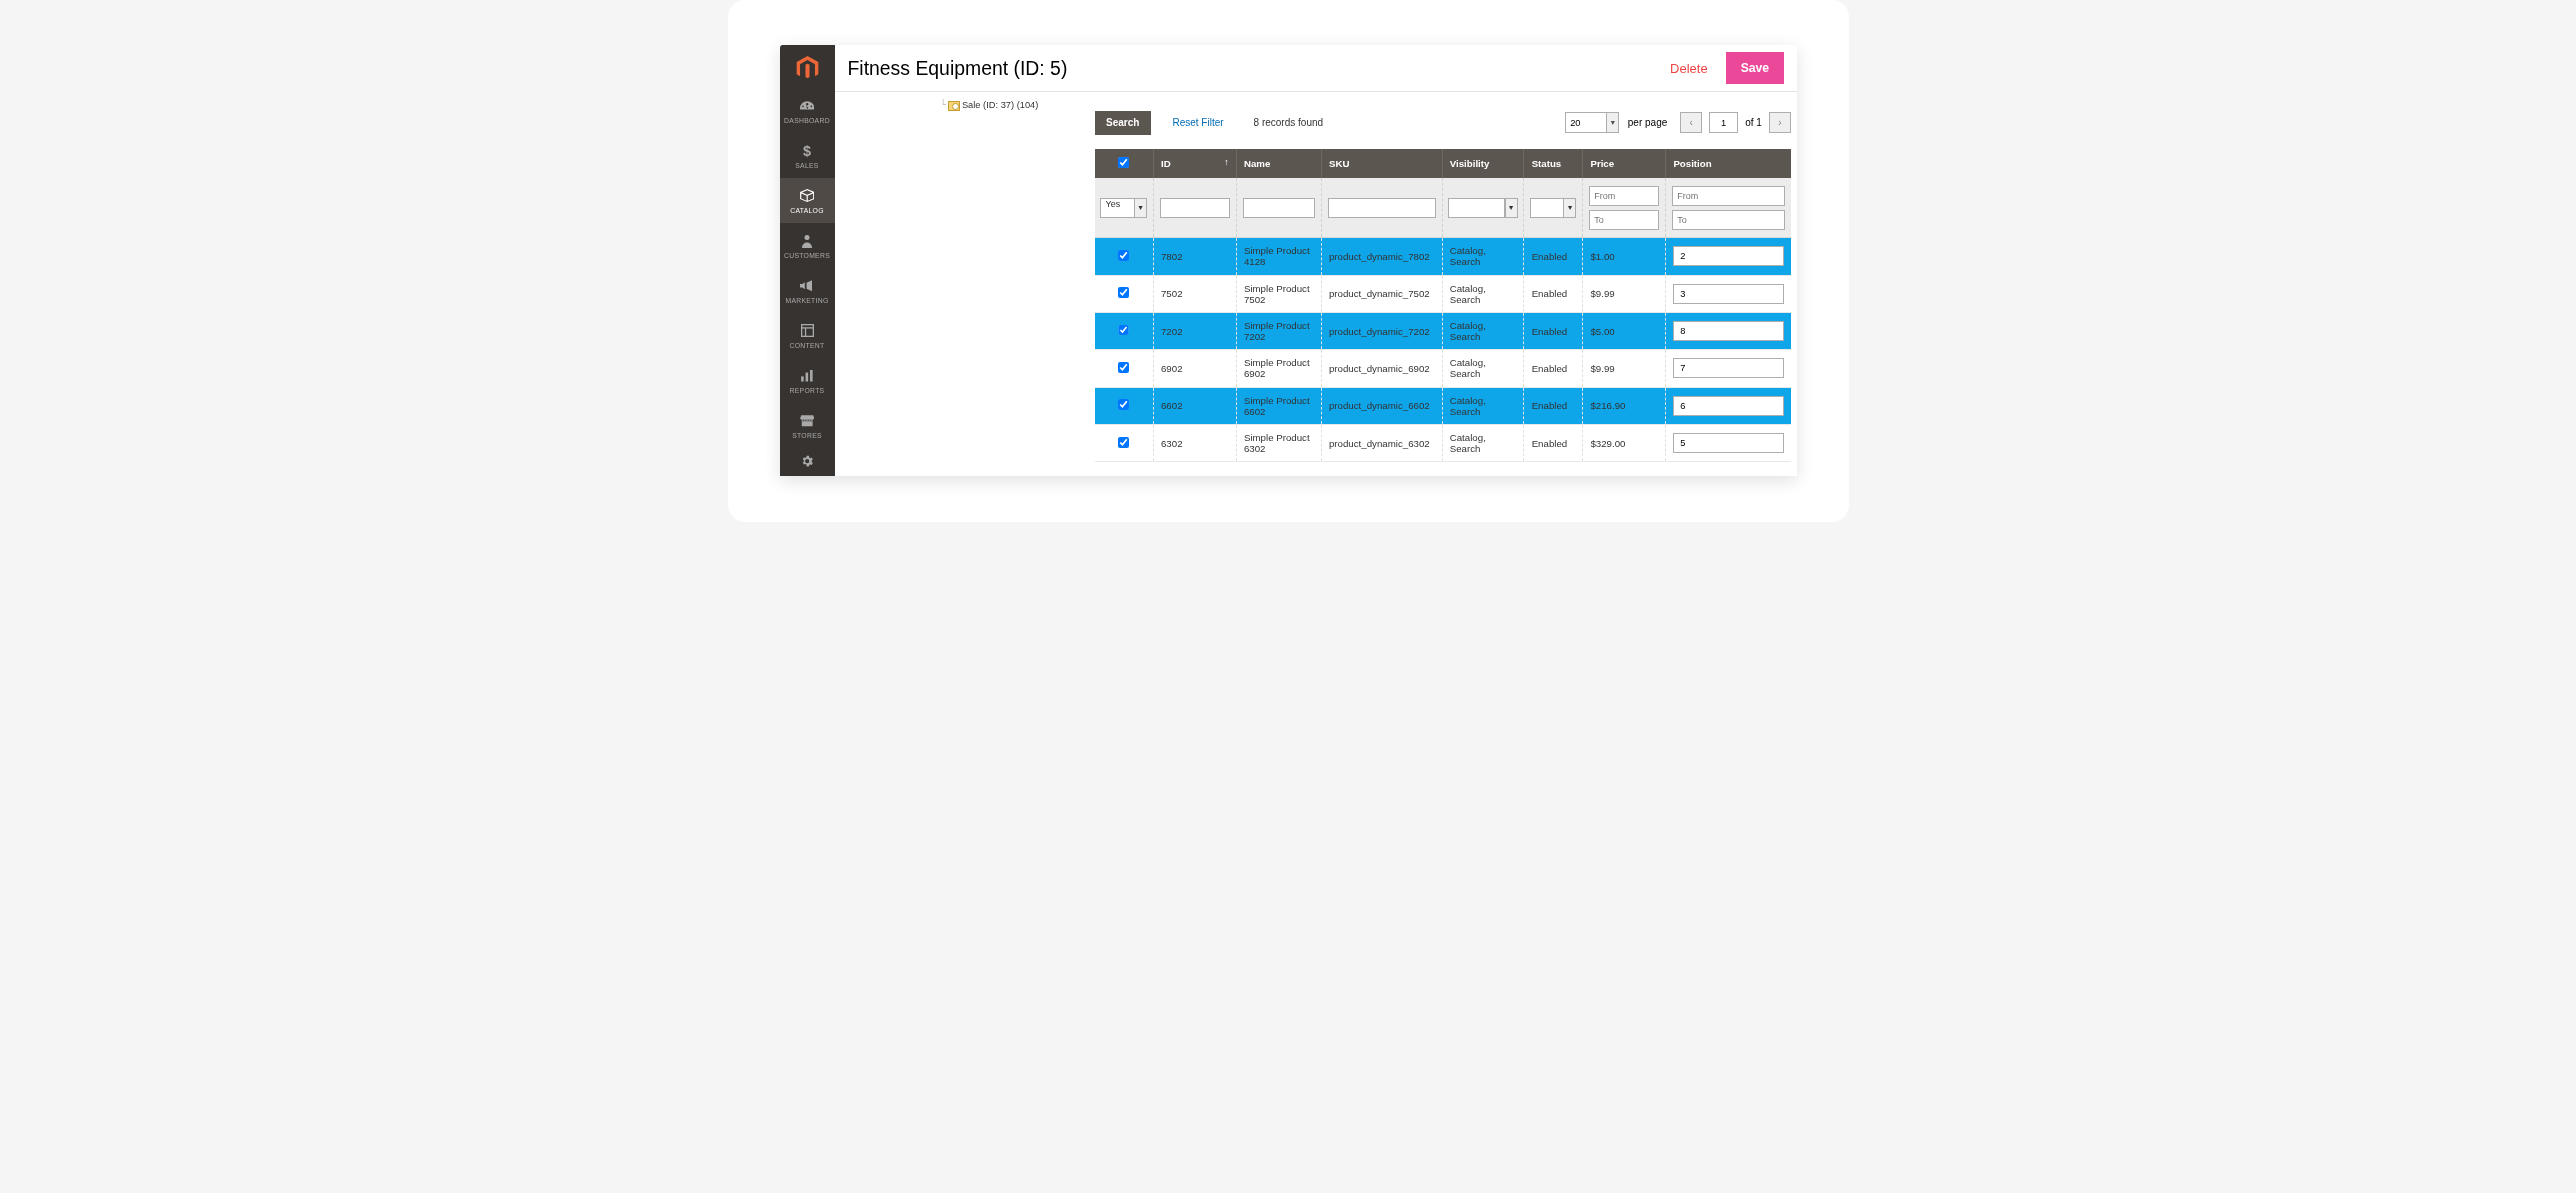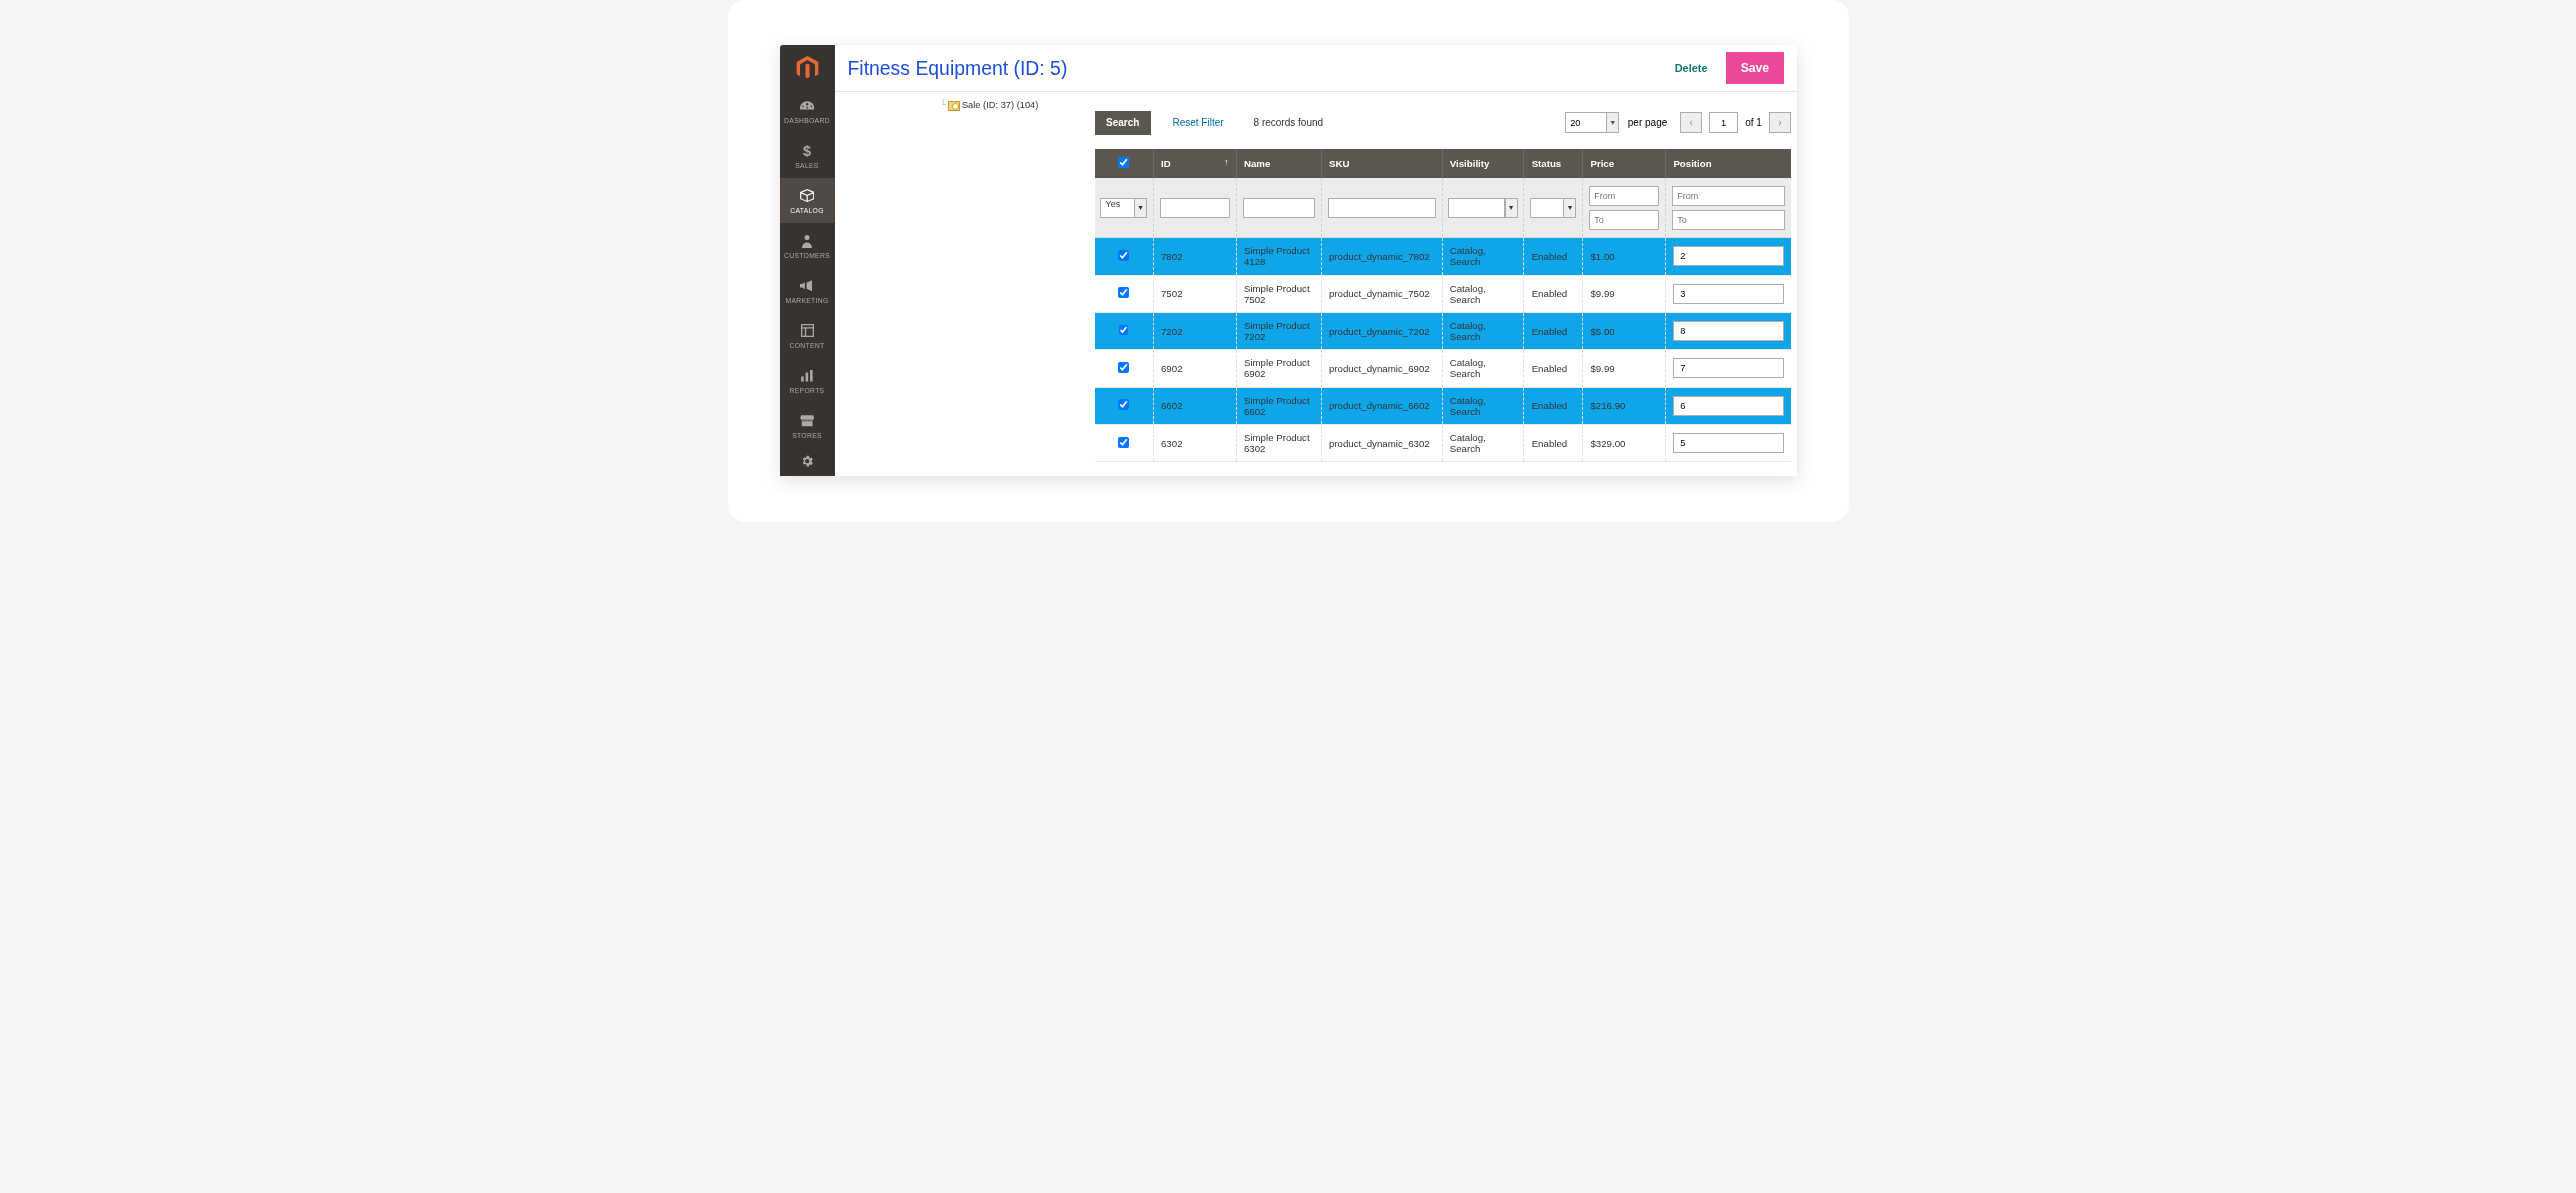--- a/index.html
+++ b/index.html
@@ -8,22 +8,22 @@
 .app { width: 100%; height: 431px; background: #fff; border-radius: 2.9px 2.9px 0 0; box-shadow: 0 4.3px 17px rgba(0,0,0,0.12); overflow: hidden; display: flex; }
 .sidebar { width: 55px; background: #373330; display: flex; flex-direction: column; align-items: center; padding-top: 5.8px; flex-shrink: 0; }
 .logo { width: 26px; height: 26px; margin: 4.3px 0 7.2px 0; display: flex; align-items: center; justify-content: center; }
 .nav-item { width: 100%; height: 45px; display: flex; flex-direction: column; align-items: center; justify-content: center; color: #aaa; cursor: pointer; }
 .nav-item.active { background: #4f4a45; color: #fff; }
 .nav-icon { font-size: 13px; height: 16px; display: flex; align-items: center; justify-content: center; }
 .nav-label { font-size: 6.8px; letter-spacing: 0.3px; margin-top: 2.9px; text-align: center; }
 .nav-cog { margin-top: 5.8px; color: #aaa; font-size: 14.4px; }
 .main { flex: 1; display: flex; flex-direction: column; min-width: 0; }
 .header { height: 47px; border-bottom: 0.7px solid #e5e5e5; display: flex; align-items: center; padding: 0 13px 0 13px; }
-.title { font-size: 19.4px; color: #1d4ed8; font-weight: 400; flex: 1; }
-.btn-delete { background: none; border: none; font-size: 11px; color: #0f766e; font-weight: 700; cursor: pointer; padding: 7.2px 10px; margin-right: 8.6px; }
+.title { font-size: 19.4px; color: #000000; font-weight: 400; flex: 1; }
+.btn-delete { background: none; border: none; font-size: 13px; color: #ef4444; font-weight: 400; cursor: pointer; padding: 7.2px 10px; margin-right: 8.6px; }
 .btn-save { background: #ec4899; border: none; color: #fff; font-size: 12.2px; font-weight: 600; padding: 8.6px 14.4px; cursor: pointer; }
 .content { flex: 1; display: flex; min-height: 0; }
 .tree { width: 260px; padding: 5.8px 0 0 0; flex-shrink: 0; }
 .tree-row { display: flex; align-items: center; font-size: 9.3px; color: #333; padding: 1.4px 0; margin-left: 106px; }
 .tree-connector { color: #bbb; font-family: monospace; }
 .tree-icon { width: 11.5px; height: 10px; display: inline-block; margin: 0 2.9px 0 1.4px; position: relative; }
 .tree-icon::before { content: ""; position: absolute; left: 0; top: 1.4px; width: 10px; height: 8px; background: #f7d67a; border: 0.7px solid #c59b2e; border-radius: 0.7px; }
 .tree-icon::after { content: ""; position: absolute; left: 4.3px; top: 3.6px; width: 5px; height: 5px; background: #fff; border-radius: 50%; border: 0.7px solid #c59b2e; }
 .grid { flex: 1; display: flex; flex-direction: column; min-width: 0; padding-right: 5.8px; margin-top: 16px; }
 .toolbar { display: flex; align-items: center; height: 29px; gap: 0; }

